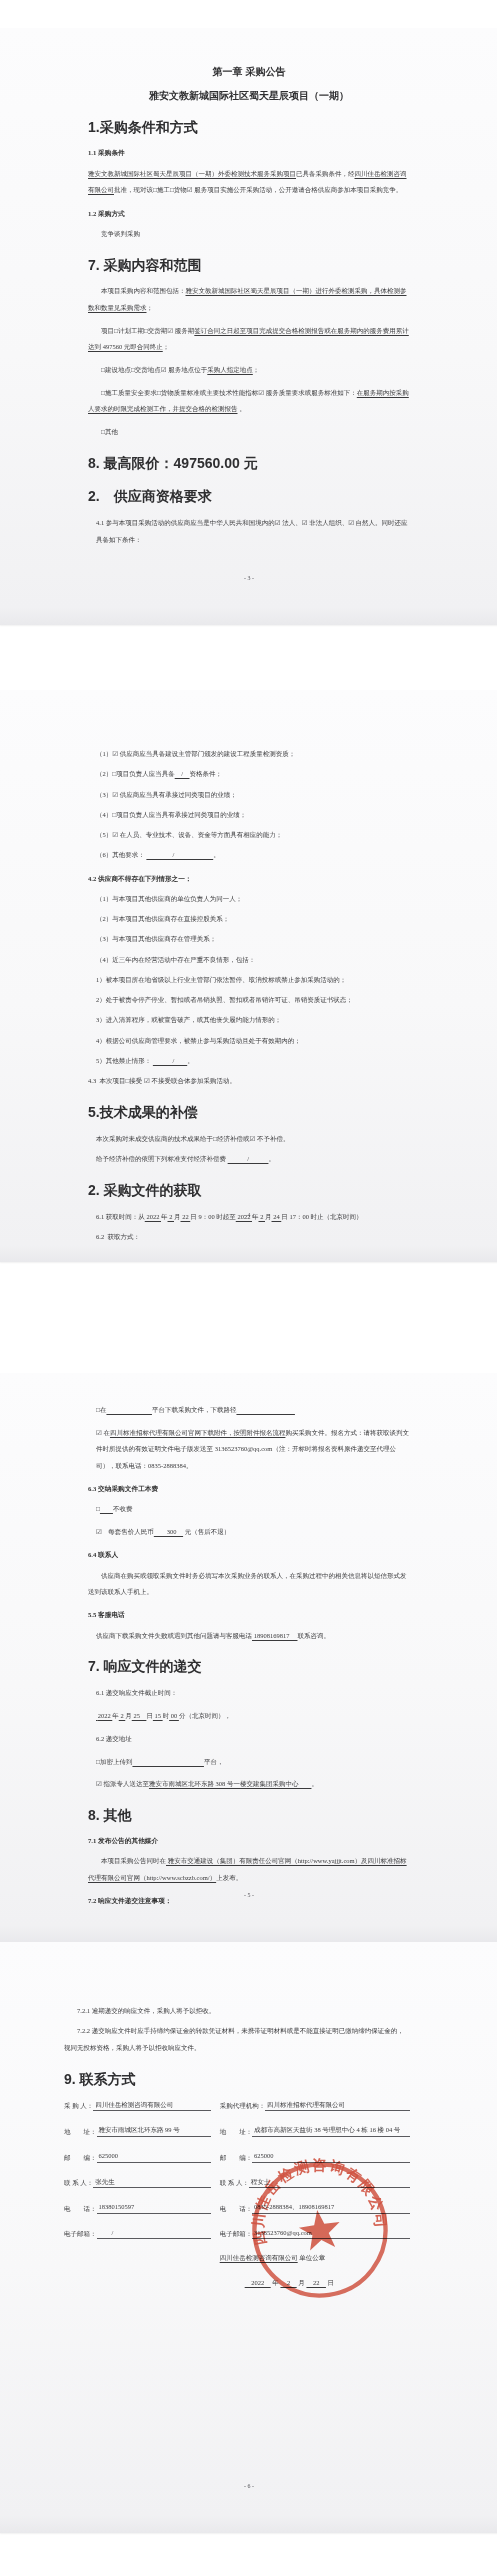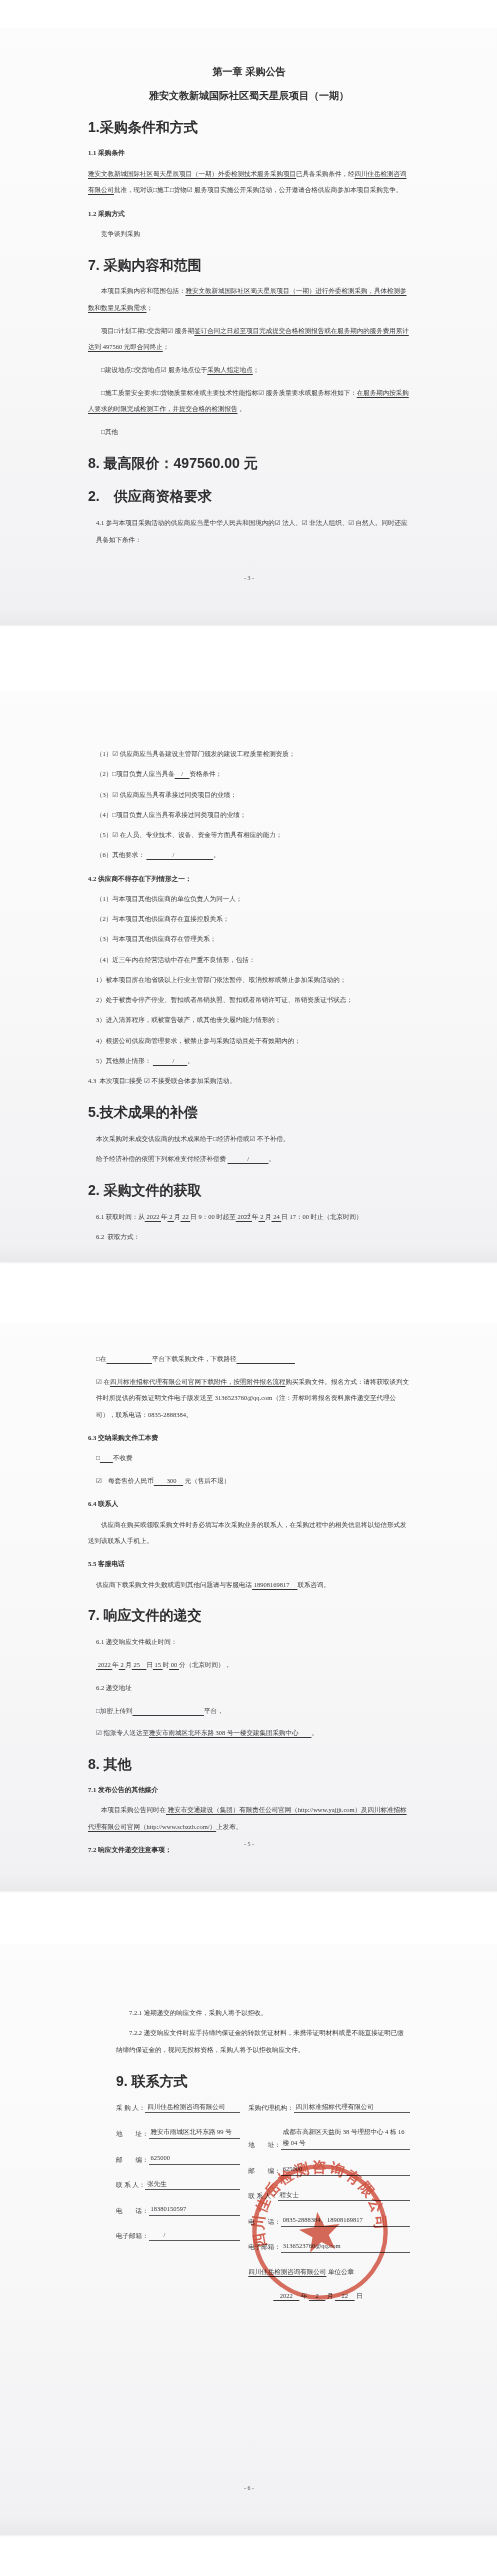--- a/index.html
+++ b/index.html
@@ -1,23 +1,23 @@
 <!DOCTYPE html>
 <html style="font-size:10px"><head>
 <meta charset="utf-8">
 <style>
   html,body{margin:0;padding:0;background:#ffffff;}
   body{width:498px;min-height:2576px;font-family:"Liberation Serif","DejaVu Serif",serif;color:#3a3a3c;overflow-x:hidden;}
   .page{position:relative;width:498px;box-sizing:border-box;overflow:hidden;
         background:linear-gradient(180deg,#fcfcfd 0%,#f8f8f9 55%,#f1f1f3 97%,#e9e9ec 100%);
         box-shadow:0 0.6px 1.2px rgba(0,0,0,.06);}
   .page1{margin-top:28px;height:597px;padding:35px 88px 0 88px;margin-bottom:65px;}
-  .page2{height:572px;padding:56px 88px 0 88px;margin-bottom:60px;}
-  .page3{height:569px;padding:29px 88px 0 88px;margin-bottom:53px;}
-  .page4{height:591px;padding:61px 88px 0 116px;}
+  .page2{height:572px;padding:56px 88px 0 88px;margin-bottom:111px;}
+  .page3{height:569px;padding:29px 88px 0 88px;}
+  .page4{height:591px;padding:61px 88px 0 64px;}
   .doc-title{font-family:"Liberation Sans","DejaVu Sans",sans-serif;font-weight:bold;font-size:10px;text-align:center;margin:0 0 6.2px 0;color:#2f2f31;line-height:1.8;}
   .h-lg{font-family:"Liberation Sans","DejaVu Sans",sans-serif;font-weight:bold;font-size:14px;color:#2f2f31;margin:11.2px 0 7.5px 0;line-height:1.6;}
   .h-sm{font-weight:bold;font-size:6.7px;color:#333;margin:8.7px 0 6.2px 0;line-height:1.8;}
   p.line{font-size:6.5px;line-height:2.55;margin:0 0 6.2px 0;}
   p.tight{margin:0 0 3.7px 0;}
   .i1{padding-left:8px;}
   .i2{text-indent:2em;}
   .runs span{white-space:pre-wrap;}
   .u{text-decoration:underline;text-underline-offset:1.9px;}
   .page-footer{position:absolute;left:0;bottom:44px;width:100%;text-align:center;font-size:5.9px;color:#55555a;}

